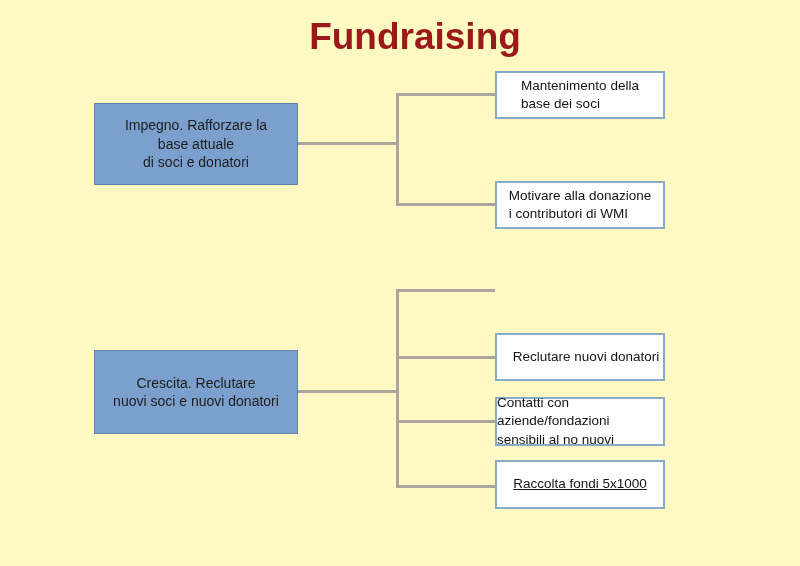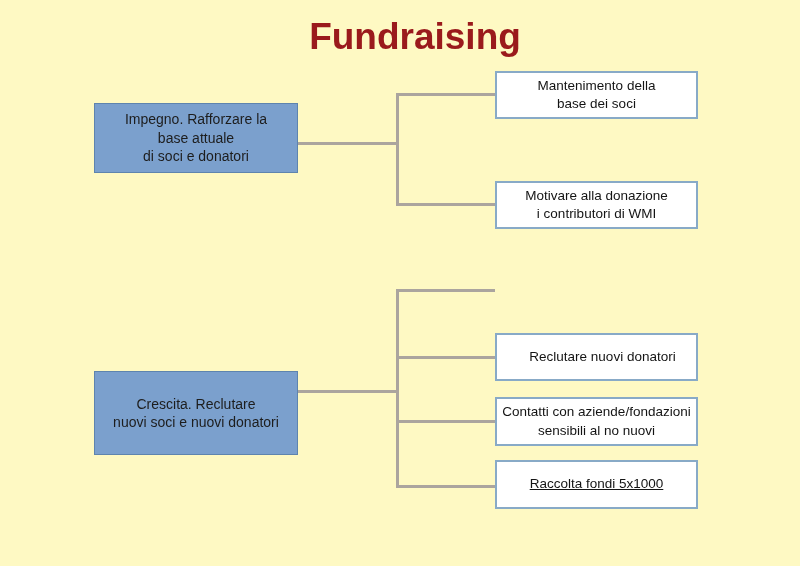--- a/index.html
+++ b/index.html
@@ -35,34 +35,34 @@
     border: 1px solid var(--parent-border, #5E84AE);
     color: var(--parent-text, #1d1d1d);
     display: flex;
     align-items: center;
     justify-content: center;
     text-align: center;
     white-space: pre-line;
     font-size: 14px;
     line-height: 1.32;
   }
-  .parent-1 { top: 103px; height: 70px; }
-  .parent-2 { top: 350px; height: 84px; margin-top: 21px; }
+  .parent-1 { top: 103px; height: 82px; }
+  .parent-2 { top: 350px; height: 84px; }
   .child-box {
     position: absolute;
     left: 495px;
-    width: 203px;
+    width: 170px;
     box-sizing: border-box;
     background: var(--child-fill, #ffffff);
     border: 2px solid var(--child-border, #88AAC7);
     color: var(--child-text, #141414);
     display: flex;
     align-items: center;
     justify-content: center;
-    text-align: center;
+    text-align: left;
     white-space: pre-line;
     font-size: 13.5px;
     line-height: 1.35;
   }
   .child-1 { top: 71px;  height: 48px; }
   .child-2 { top: 181px; height: 48px; }
   .child-3 { top: 266px; height: 49px; }
   .child-4 { top: 333px; height: 48px; padding-left: 12px; }
   .child-5 { top: 397px; height: 49px; }
   .child-6 { top: 460px; height: 49px; text-decoration: underline; }

